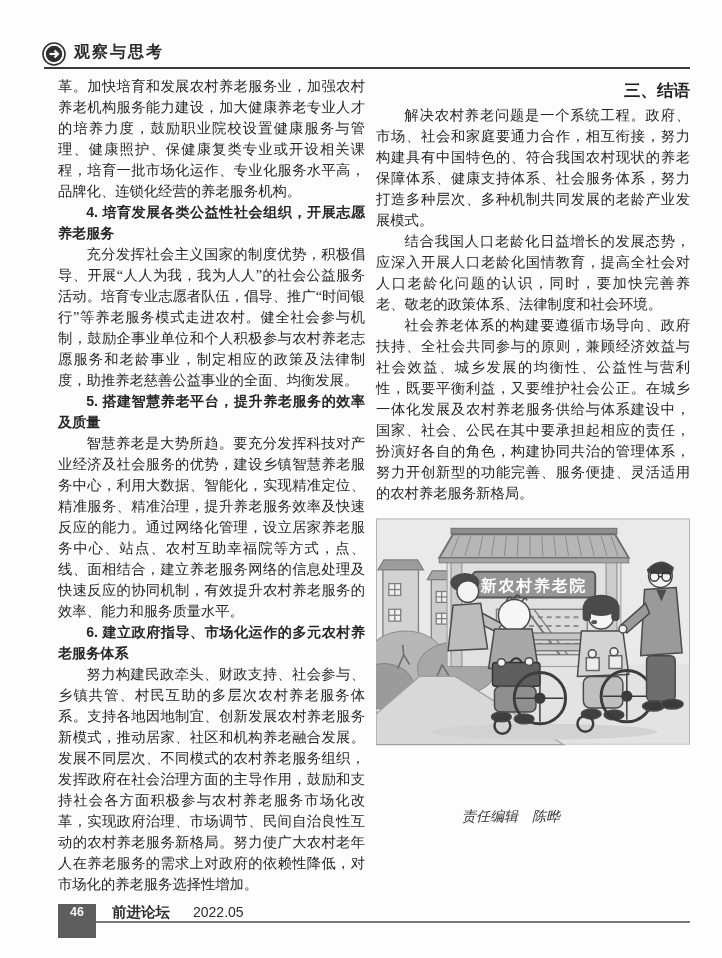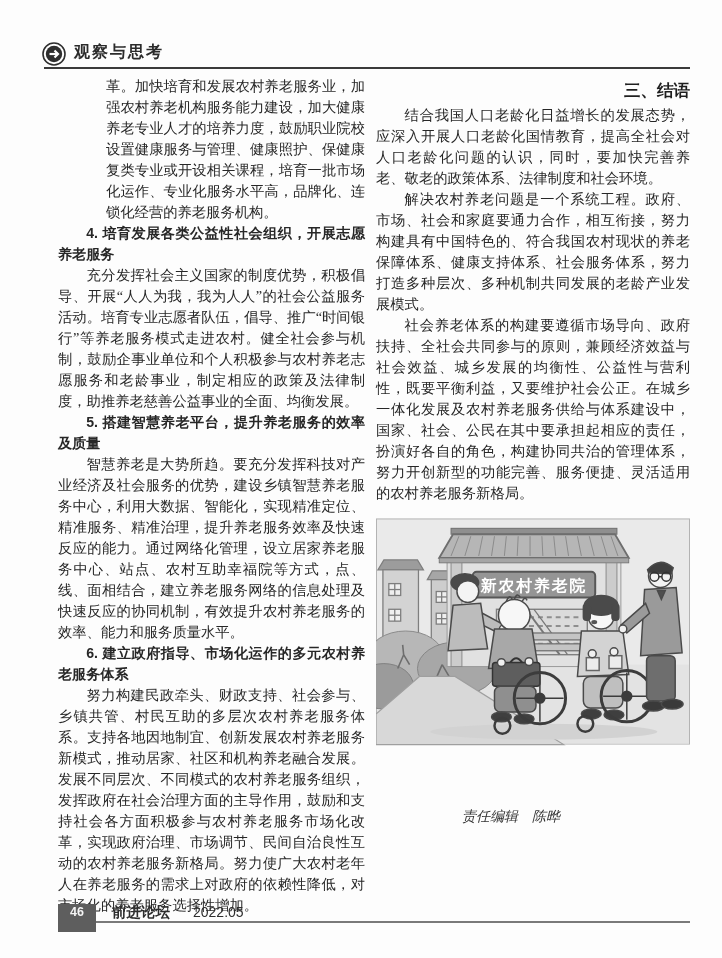--- a/index.html
+++ b/index.html
@@ -21,21 +21,21 @@
   #hdr-rule{position:absolute;left:44px;top:67px;width:646px;height:2px;background:#3a3a3a;}
   
   .col{
     position:absolute;top:76px;
     text-align:justify;
     font-size:14.3px;line-height:21px;color:#272727;
   }
   #col-left{left:58px;width:307px;}
   #col-right{left:376px;width:314px;}
   .col p{margin:0;text-indent:2em;}
-  .col p.noindent{text-indent:0;margin-left:48px;}
+  .col p.noindent{text-indent:0;}
   .col p.subhead{font-weight:700;font-family:"Liberation Sans", sans-serif;font-size:14.1px;}
   #conclusion-title{
     text-align:right;font-weight:700;
     font-family:"Liberation Sans", sans-serif;
     font-size:16.5px;line-height:24px;margin:2px 0 3px 0;color:#1f1f1f;
   }
   .author-note{
     font-style:italic;font-family:"DejaVu Serif", serif;
     font-size:13.8px;line-height:21px;
   }
@@ -45,21 +45,21 @@
   
   #editor-line{
     margin-top:60px;text-align:center;padding-right:44px;
     font-style:italic;font-family:"DejaVu Serif", serif;
     font-size:14px;color:#333;
   }
   
   #footer{position:absolute;left:58px;top:903px;width:632px;height:22px;}
   #footer-rule{position:absolute;left:0;top:18px;width:632px;height:1.5px;background:#7a7a7a;}
   #page-badge{
-    position:absolute;left:0;top:1px;width:38px;height:28px;
+    position:absolute;left:0;top:1px;width:38px;height:34px;
     background:#5e5e5e;color:#f4f4f4;
     font-family:"Liberation Sans", sans-serif;font-size:12.5px;font-weight:700;
     text-align:center;line-height:17px;
   }
   #journal-name{
     position:absolute;left:54px;top:0;
     font-family:"Liberation Sans", sans-serif;
     font-size:14.5px;font-weight:700;color:#2d2d2d;line-height:18px;
   }
   #journal-issue{
@@ -87,22 +87,22 @@
     <p class="subhead">4. 培育发展各类公益性社会组织，开展志愿养老服务</p>
     <p>充分发挥社会主义国家的制度优势，积极倡导、开展“人人为我，我为人人”的社会公益服务活动。培育专业志愿者队伍，倡导、推广“时间银行”等养老服务模式走进农村。健全社会参与机制，鼓励企事业单位和个人积极参与农村养老志愿服务和老龄事业，制定相应的政策及法律制度，助推养老慈善公益事业的全面、均衡发展。</p>
     <p class="subhead">5. 搭建智慧养老平台，提升养老服务的效率及质量</p>
     <p>智慧养老是大势所趋。要充分发挥科技对产业经济及社会服务的优势，建设乡镇智慧养老服务中心，利用大数据、智能化，实现精准定位、精准服务、精准治理，提升养老服务效率及快速反应的能力。通过网络化管理，设立居家养老服务中心、站点、农村互助幸福院等方式，点、线、面相结合，建立养老服务网络的信息处理及快速反应的协同机制，有效提升农村养老服务的效率、能力和服务质量水平。</p>
     <p class="subhead">6. 建立政府指导、市场化运作的多元农村养老服务体系</p>
     <p>努力构建民政牵头、财政支持、社会参与、乡镇共管、村民互助的多层次农村养老服务体系。支持各地因地制宜、创新发展农村养老服务新模式，推动居家、社区和机构养老融合发展。发展不同层次、不同模式的农村养老服务组织，发挥政府在社会治理方面的主导作用，鼓励和支持社会各方面积极参与农村养老服务市场化改革，实现政府治理、市场调节、民间自治良性互动的农村养老服务新格局。努力使广大农村老年人在养老服务的需求上对政府的依赖性降低，对市场化的养老服务选择性增加。</p>
   </div>
 
   <div id="col-right" class="col">
     <div id="conclusion-title">三、结语</div>
+    <p>解决农村养老问题是一个系统工程。政府、市场、社会和家庭要通力合作，相互衔接，努力构建具有中国特色的、符合我国农村现状的养老保障体系、健康支持体系、社会服务体系，努力打造多种层次、多种机制共同发展的老龄产业发展模式。</p>
     <p>结合我国人口老龄化日益增长的发展态势，应深入开展人口老龄化国情教育，提高全社会对人口老龄化问题的认识，同时，要加快完善养老、敬老的政策体系、法律制度和社会环境。</p>
-    <p>解决农村养老问题是一个系统工程。政府、市场、社会和家庭要通力合作，相互衔接，努力构建具有中国特色的、符合我国农村现状的养老保障体系、健康支持体系、社会服务体系，努力打造多种层次、多种机制共同发展的老龄产业发展模式。</p>
     <p>社会养老体系的构建要遵循市场导向、政府扶持、全社会共同参与的原则，兼顾经济效益与社会效益、城乡发展的均衡性、公益性与营利性，既要平衡利益，又要维护社会公正。在城乡一体化发展及农村养老服务供给与体系建设中，国家、社会、公民在其中要承担起相应的责任，扮演好各自的角色，构建协同共治的管理体系，努力开创新型的功能完善、服务便捷、灵活适用的农村养老服务新格局。</p>
 
     <div id="illustration">
       <svg viewBox="0 0 318 229" width="314" height="229">
 
         <rect x="0.5" y="0.5" width="317" height="228" fill="#eaeaea" stroke="#b3b3b3"></rect>
         <rect x="1" y="148" width="316" height="80" fill="#e3e3e3"></rect>
 
         <g stroke="#7e7e7e" stroke-width="1.3">
           <polygon points="2,52 48,52 42,42 8,42" fill="#9c9c9c"></polygon>

